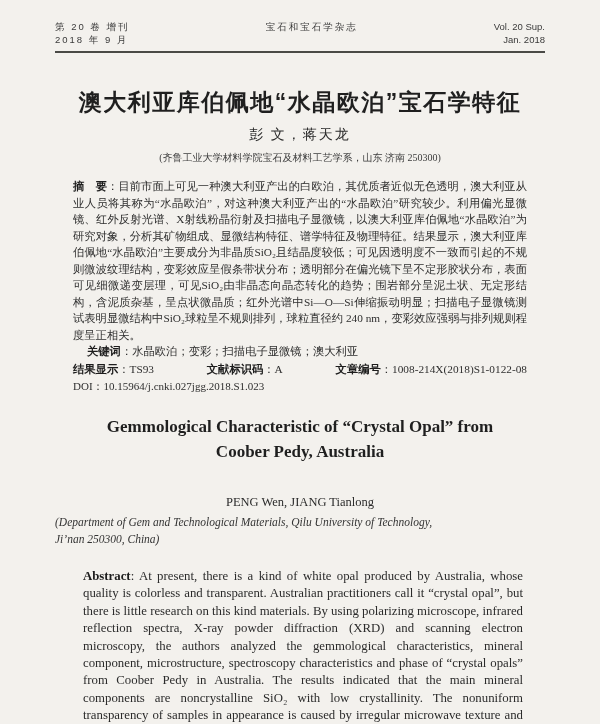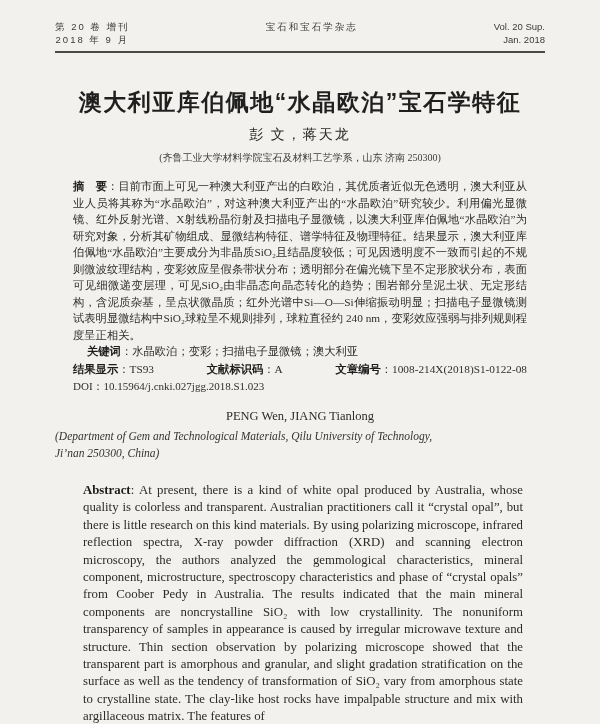--- a/index.html
+++ b/index.html
@@ -22,21 +22,21 @@
     justify-content: space-between;
     align-items: flex-start;
     font-size: 9.5px;
     line-height: 13px;
     color: #3a3a3a;
     font-family: "Liberation Sans", "DejaVu Sans", sans-serif;
   }
   .jheader .col { text-align: center; }
   .jheader .col.left  { text-align: left; }
   .jheader .col.right { text-align: right; }
-  .jheader .cn { letter-spacing: 2px; text-align: center; }
+  .jheader .cn { letter-spacing: 2px; }
   .header-rule {
     border: 0;
     border-top: 2px solid #4a4a46;
     margin-top: 5px;
   }
 
   
   .title-cn {
     margin-top: 34px;
     text-align: center;
@@ -93,21 +93,21 @@
   
   .title-en {
     margin-top: 20px;
     text-align: center;
     font-size: 17px;
     font-weight: bold;
     line-height: 25px;
     color: #1f1f1f;
   }
   .authors-en {
-    margin-top: 15px;
+    margin-top: 31px;
     text-align: center;
     font-size: 12.5px;
     color: #2b2b2b;
   }
   .affiliation-en {
     margin-top: 4px;
     text-align: left;
     font-style: italic;
     font-size: 11.5px;
     line-height: 17px;
@@ -151,20 +151,24 @@
 
     <p class="kw"><b>关键词</b><span>：水晶欧泊；变彩；扫描电子显微镜；澳大利亚</span></p>
 
     <div class="meta">
       <span><b>结果显示</b><span>：TS93</span></span>
       <span><b>文献标识码</b><span>：A</span></span>
       <span><b>文章编号</b><span>：1008-214X(2018)S1-0122-08</span></span>
     </div>
     <div class="doi-line">DOI：10.15964/j.cnki.027jgg.2018.S1.023</div>
 
+    <h2 class="title-en">
+      <div>Gemmological Characteristic of “Crystal Opal” from</div>
+      <div>Coober Pedy, Australia</div>
+    </h2>
     <div class="authors-en">PENG Wen, JIANG Tianlong</div>
     <div class="affiliation-en">
       <div>(Department of Gem and Technological Materials, Qilu University of Technology,</div>
       <div>Ji’nan 250300, China)</div>
     </div>
 
     <p class="abstract-en"><b>Abstract</b><span>: At present, there is a kind of white opal produced by Australia, whose quality is colorless and transparent. Australian practitioners call it “crystal opal”, but there is little research on this kind materials. By using polarizing microscope, infrared reflection spectra, X-ray powder diffraction (XRD) and scanning electron microscopy, the authors analyzed the gemmological characteristics, mineral component, microstructure, spectroscopy characteristics and phase of “crystal opals” from Coober Pedy in Australia. The results indicated that the main mineral components are noncrystalline SiO₂ with low crystallinity. The nonuniform transparency of samples in appearance is caused by irregular microwave texture and structure. Thin section observation by polarizing microscope showed that the transparent part is amorphous and granular, and slight gradation stratification on the surface as well as the tendency of transformation of SiO₂ vary from amorphous state to crystalline state. The clay-like host rocks have impalpable structure and mix with argillaceous matrix. The features of</span></p>
 
   </div>
 </div>

